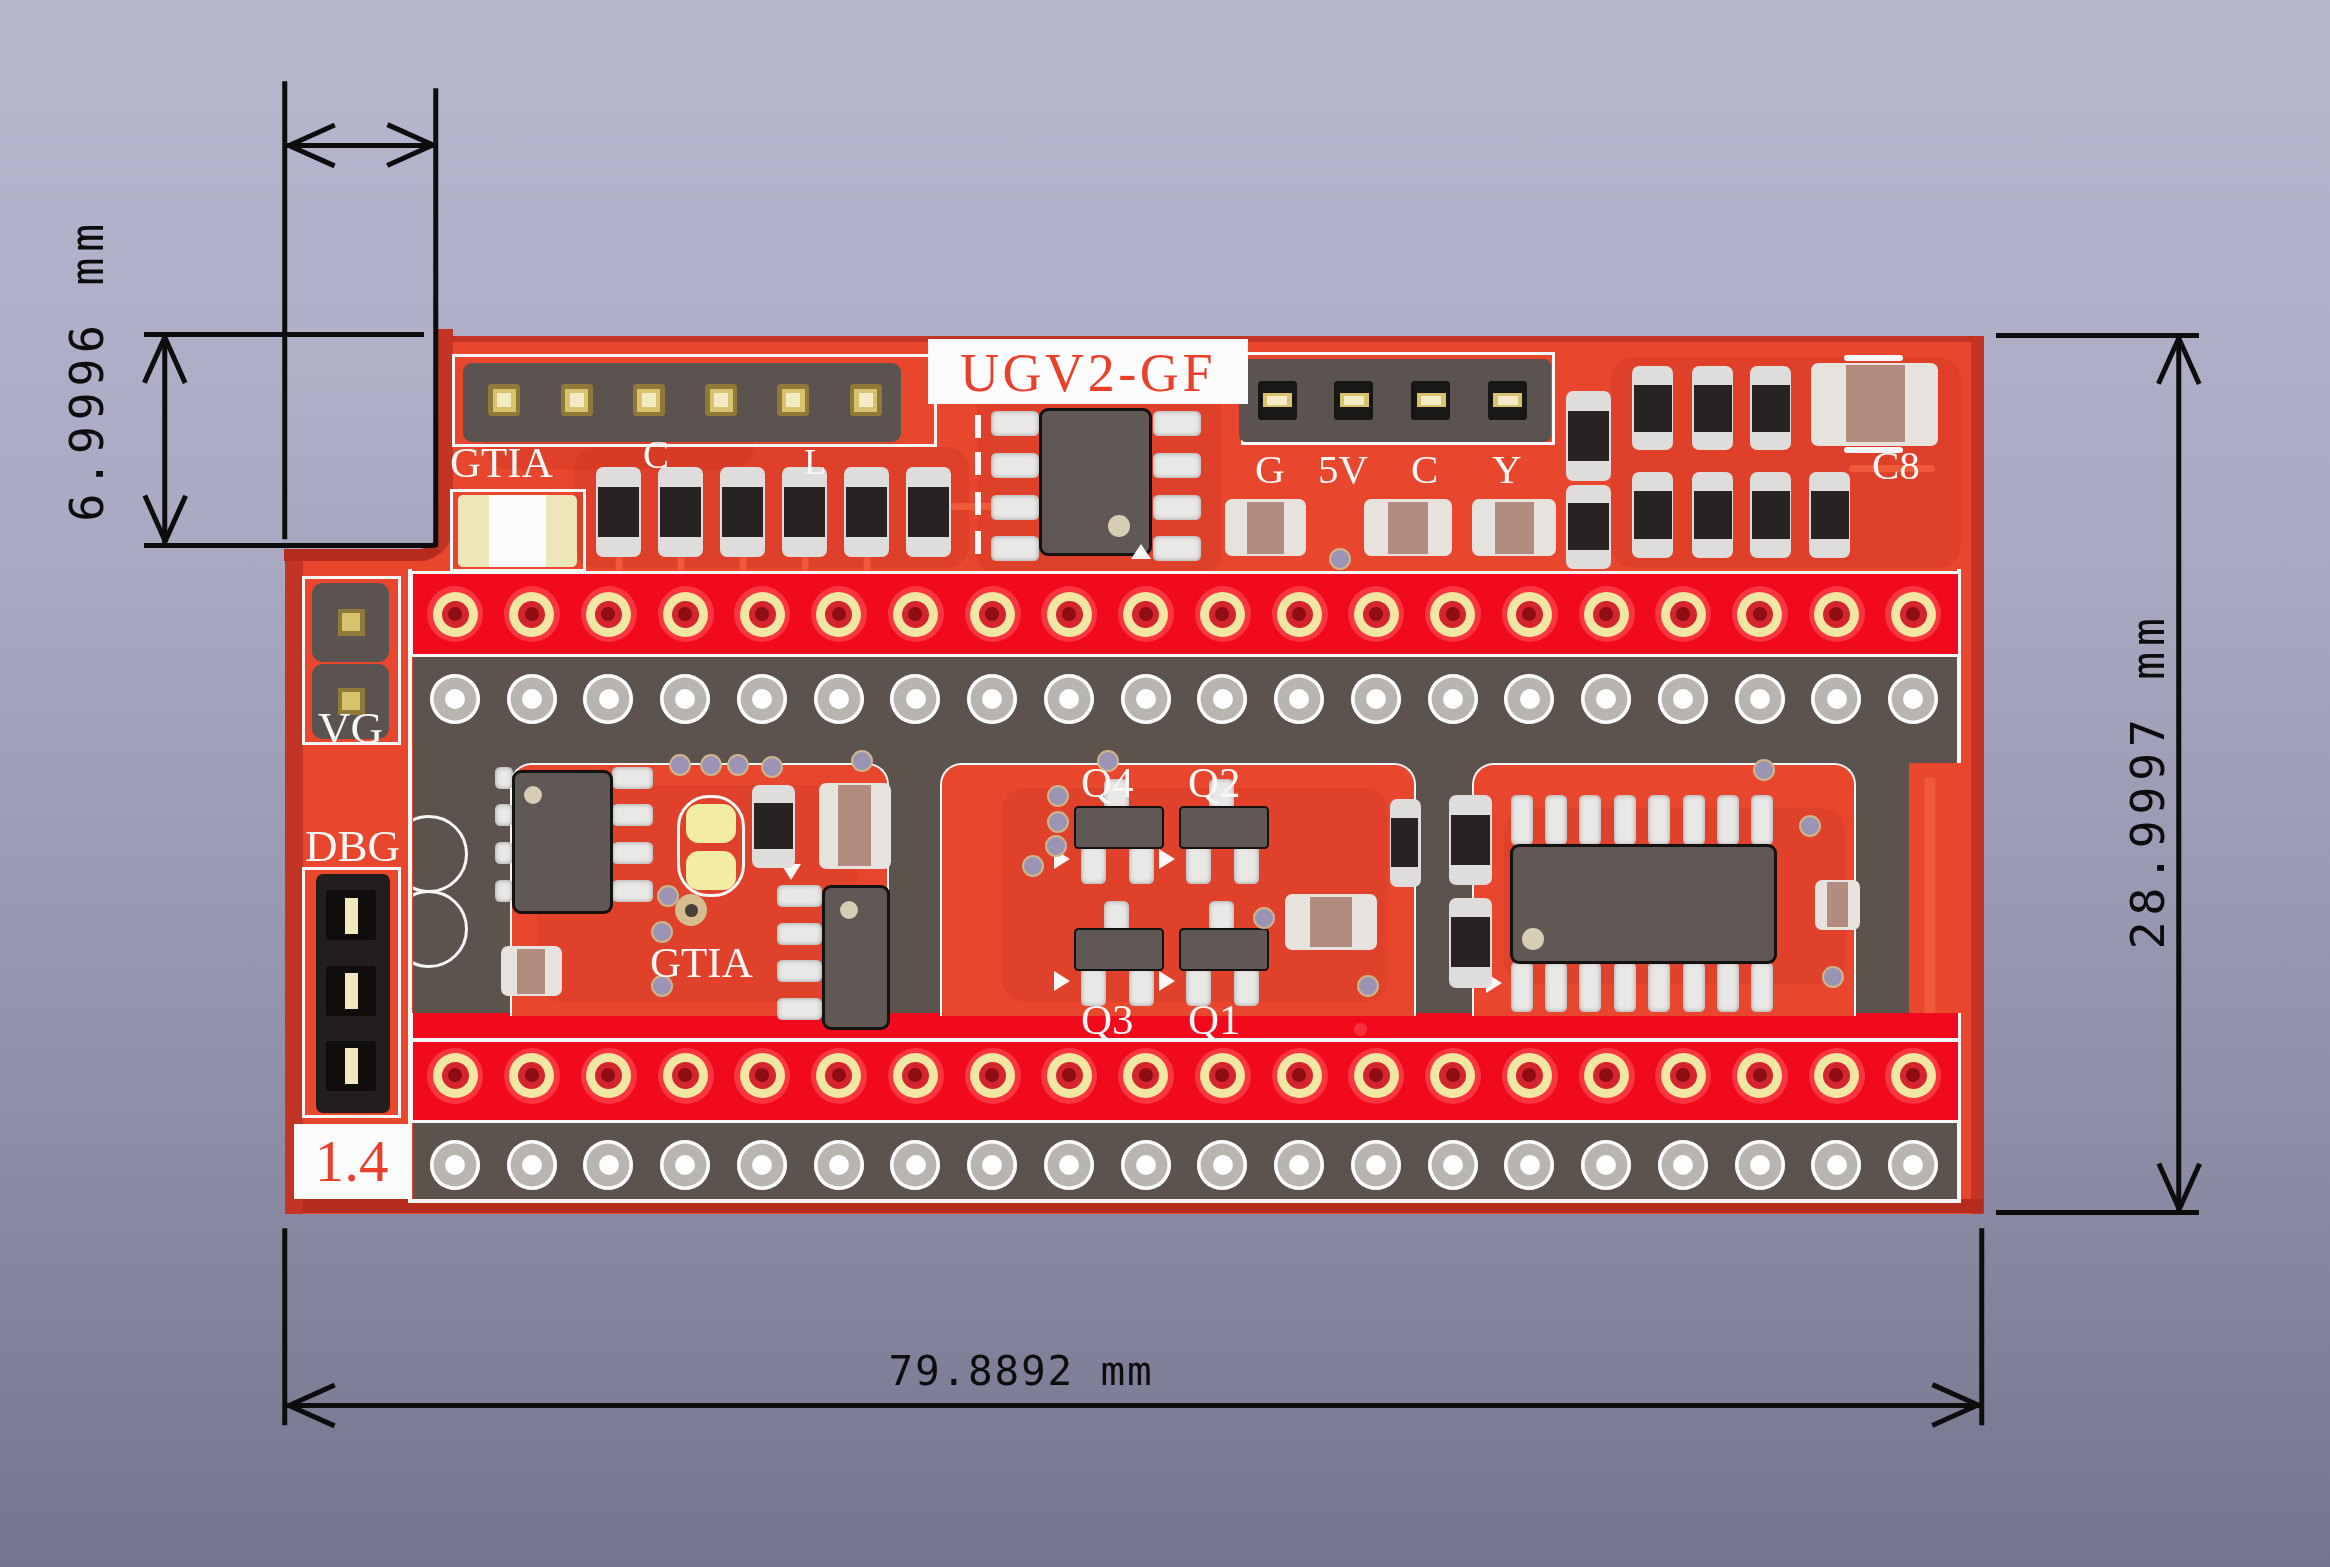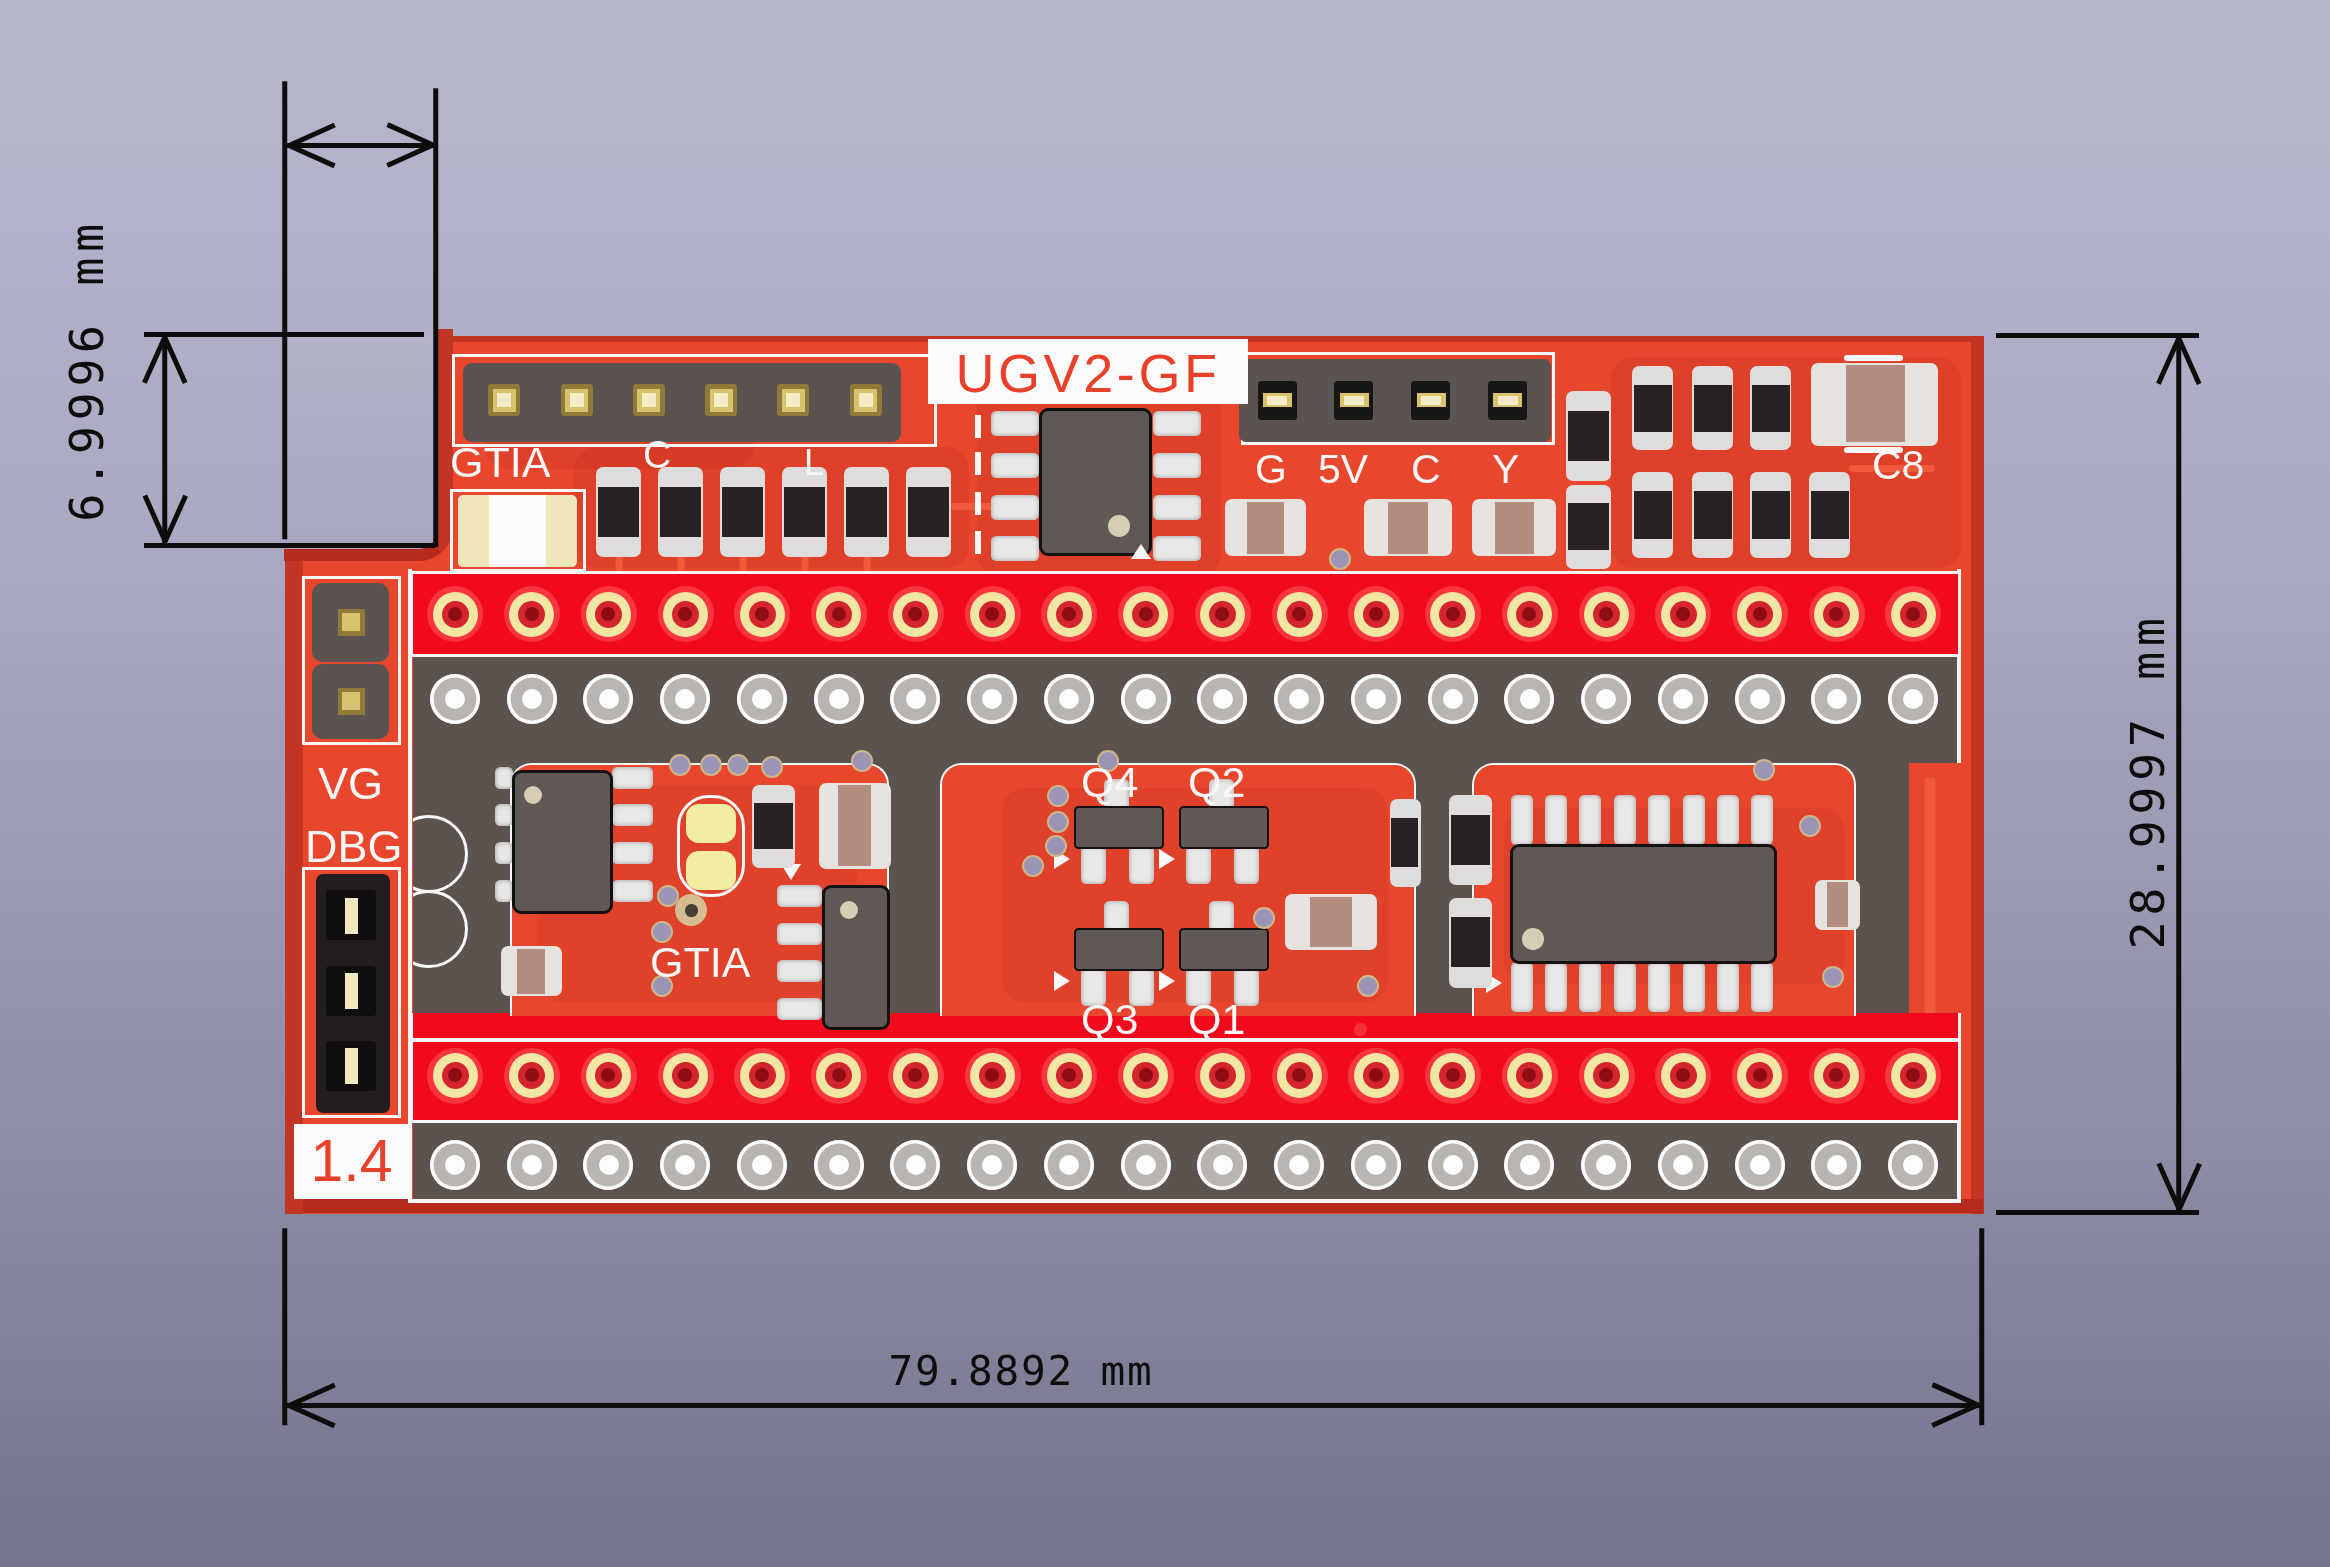--- a/index.html
+++ b/index.html
@@ -1,37 +1,37 @@
 <!DOCTYPE html>
 <html style="font-size:14.4px"><head>
 <meta charset="utf-8">
 <style>
   html,body{margin:0;padding:0;background:#76768e;}
   #stage{position:relative;width:2330px;height:1567px;overflow:hidden;
          background:linear-gradient(180deg,#b7b7ce 0%,#a9a9c2 35%,#8f8fa8 70%,#74748c 100%);
          font-family:"DejaVu Sans Mono",monospace;}
   .abs{position:absolute;}
-  .lbl{position:absolute;color:#f7f7f7;white-space:pre;font-family:Liberation Sans, sans-serif;line-height:1.1;z-index:40;}
+  .lbl{position:absolute;color:#f7f7f7;white-space:pre;font-family:Liberation Serif, serif;line-height:1.1;z-index:40;}
   .red-lbl{color:#e8402a;}
   .dimtxt{position:absolute;color:#0d0d0d;white-space:pre;transform:translate(-50%,-50%);
           font-family:"DejaVu Sans Mono",monospace;z-index:60;}
   .dimtxt.vert{transform:translate(-50%,-50%) rotate(-90deg);}
   
   #lbl-title{left:928px;top:341px;width:320px;height:65px;font-size:54px;letter-spacing:3.6px;
              text-align:center;line-height:65px;}
   #box-title{left:928px;top:339px;width:320px;height:65px;background:#fbfbfb;z-index:39;}
   #lbl-vout{left:450px;top:439px;font-size:43px;}
   #lbl-ctop{left:643px;top:434px;font-size:39px;}
   #lbl-ltop{left:804px;top:443px;font-size:36px;}
   #lbl-g{left:1255px;top:447px;font-size:41px;}
   #lbl-5v{left:1318px;top:447px;font-size:41px;}
   #lbl-c2{left:1411px;top:447px;font-size:41px;}
   #lbl-y{left:1492px;top:447px;font-size:41px;}
   #lbl-c8{left:1872px;top:443px;font-size:41px;}
-  #lbl-vg{left:318px;top:759px;font-size:45px;}
+  #lbl-vg{left:318px;top:704px;font-size:45px;}
   #lbl-dbg{left:305px;top:822px;font-size:45px;}
   #lbl-gtia{left:650px;top:939px;font-size:43px;}
   #lbl-q4{left:1081px;top:759px;font-size:43px;}
   #lbl-q2{left:1188px;top:759px;font-size:43px;}
   #lbl-q3{left:1081px;top:996px;font-size:43px;}
   #lbl-q1{left:1188px;top:996px;font-size:43px;}
   #box-ver{left:294px;top:1124px;width:115px;height:75px;background:#fbfbfb;z-index:39;}
   #lbl-ver{left:294px;top:1124px;width:115px;height:75px;font-size:59px;text-align:center;line-height:75px;}
   #dim-top{left:363px;top:108px;font-size:47px;letter-spacing:1.8px;}
   #dim-left{left:86px;top:370px;font-size:47px;letter-spacing:5.4px;}

